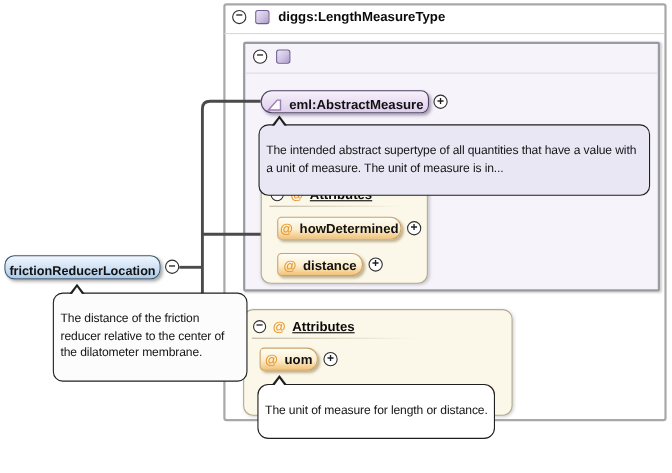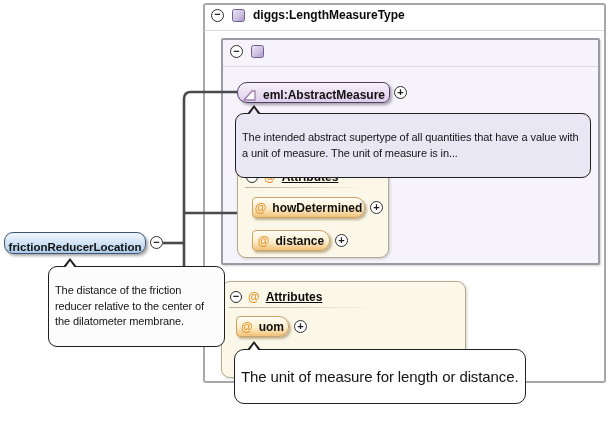--- a/index.html
+++ b/index.html
@@ -55,21 +55,21 @@
   .bubble{position:absolute;border:1.6px solid #1f1f1f;border-radius:9px;z-index:5;
           font-size:11px;line-height:1.42;color:#141414;padding:16px 6px;box-sizing:border-box;
           letter-spacing:-0.1px;}
   .bubble::before{content:"";position:absolute;top:-9px;left:var(--px);width:0;height:0;
           border:solid transparent;border-width:0 7px 9px 7px;border-bottom-color:#1f1f1f;}
   .bubble::after{content:"";position:absolute;top:-6px;left:calc(var(--px) + 2px);width:0;height:0;
           border:solid transparent;border-width:0 5px 7px 5px;border-bottom-color:var(--fill,#fff);}
   .bubble.root-note{left:1px;top:266px;width:177px;--px:14px;--fill:#fcfcfc;background:#fcfcfc;margin-left:47px;}
   .bubble.base-note{left:235px;top:113px;width:356px;--px:11px;--fill:#eae7f4;background:#eae7f4;}
   .bubble.uom-note{left:234px;top:349px;--px:12px;--fill:#ffffff;background:#ffffff;
-                   white-space:nowrap;border-radius:10px;font-size:15px;}
+                   white-space:nowrap;border-radius:10px;font-size:11px;}
   .bubble.footer-note{left:208px;top:392px;width:390px;--px:16px;--fill:#e4e1f0;
                    background:linear-gradient(#e4e1f0,#d5d1e7);}
 
   svg.wires{position:absolute;left:0;top:0;z-index:4;pointer-events:none;}
   .attr-header{position:absolute;display:flex;align-items:center;gap:6px;}
   .attr-header .label{font-size:12px;font-weight:bold;color:#0a0a0a;text-decoration:underline;}
 </style>
 </head>
 <body>
 

